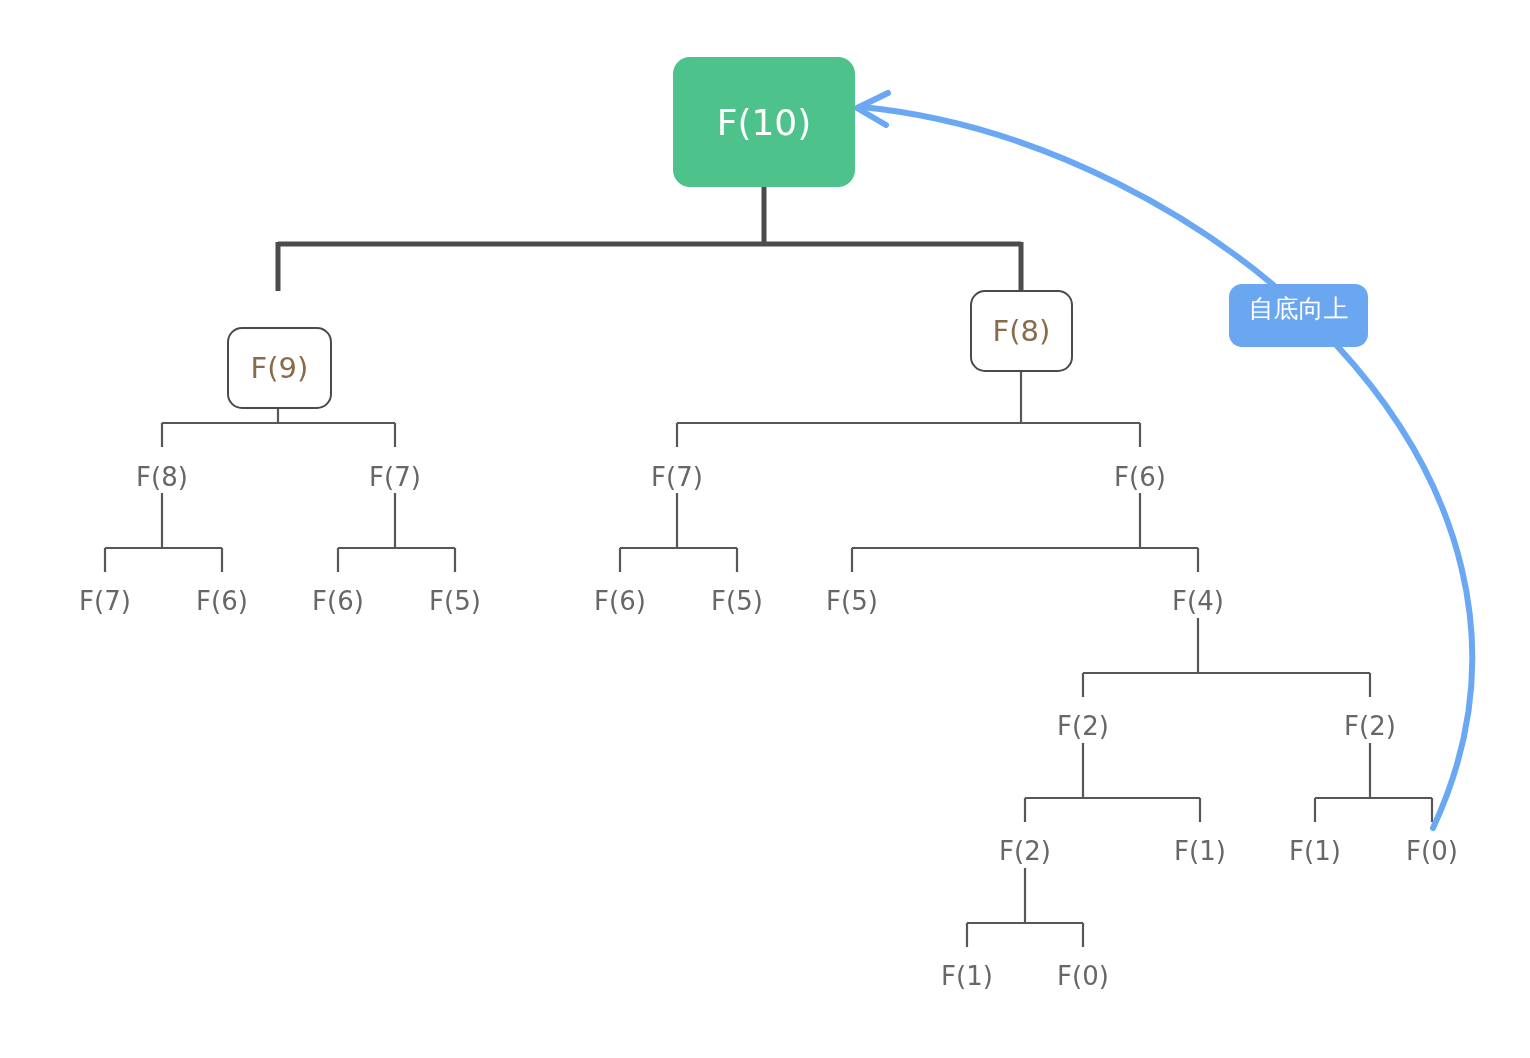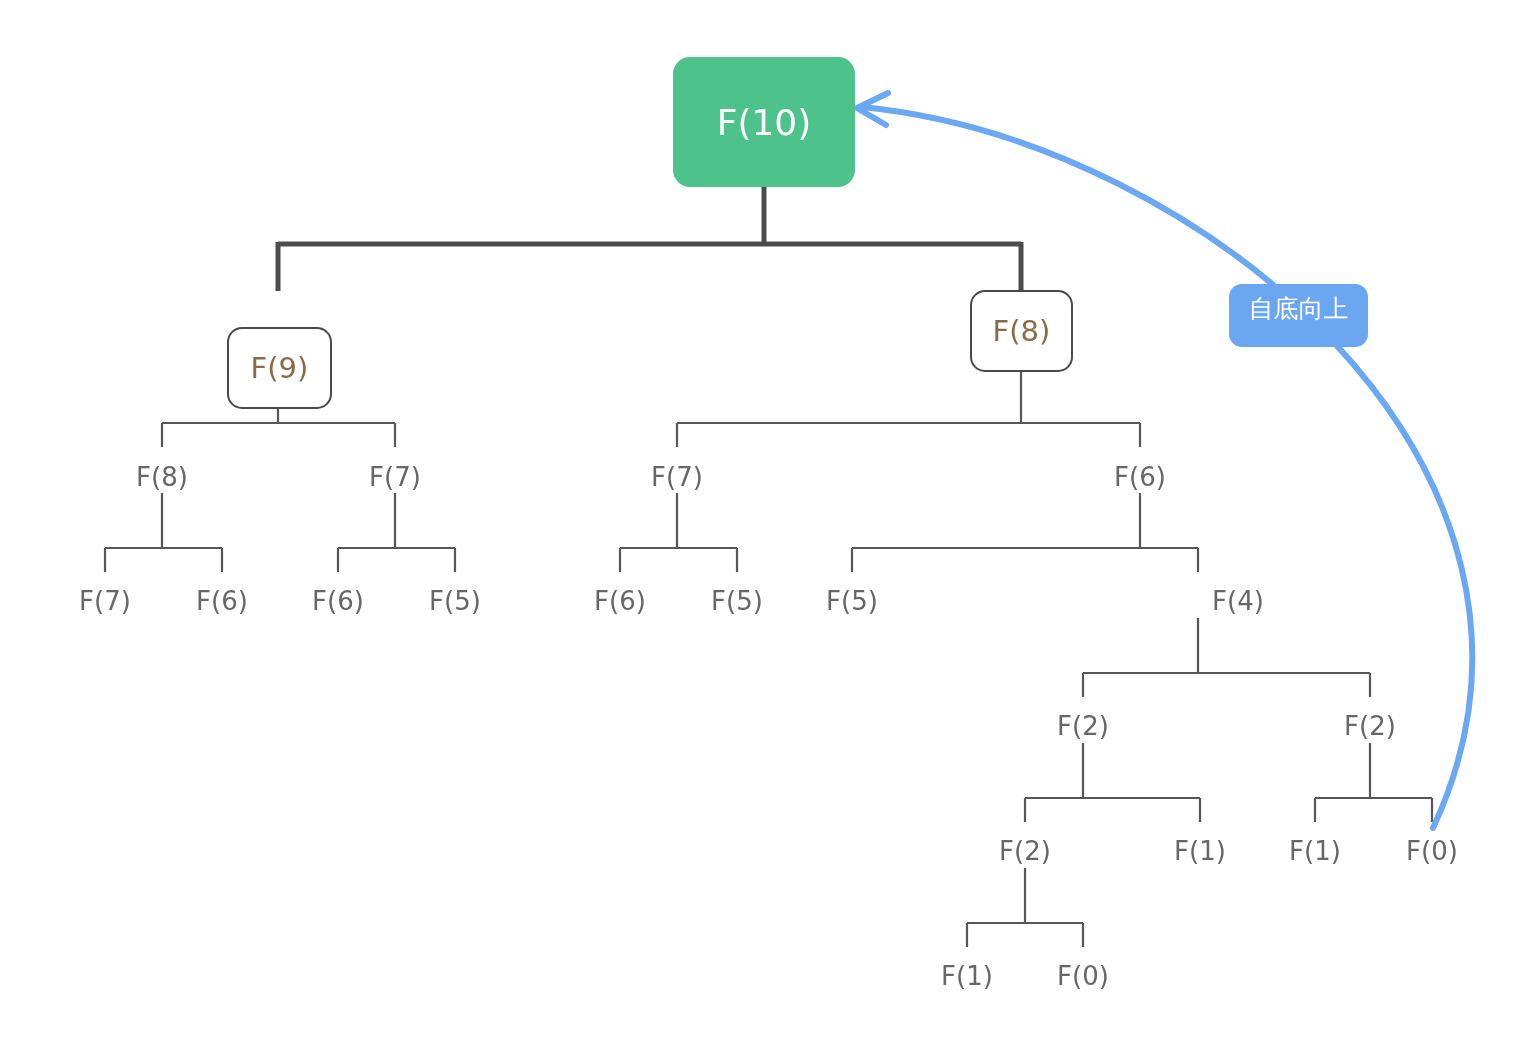--- a/index.html
+++ b/index.html
@@ -95,21 +95,21 @@
   <div class="n" style="left:677px;top:477px;">F(7)</div>
   <div class="n" style="left:1140px;top:477px;">F(6)</div>
 
   <div class="n" style="left:105px;top:601px;">F(7)</div>
   <div class="n" style="left:222px;top:601px;">F(6)</div>
   <div class="n" style="left:338px;top:601px;">F(6)</div>
   <div class="n" style="left:455px;top:601px;">F(5)</div>
   <div class="n" style="left:620px;top:601px;">F(6)</div>
   <div class="n" style="left:737px;top:601px;">F(5)</div>
   <div class="n" style="left:852px;top:601px;">F(5)</div>
-  <div class="n" style="left:1198px;top:601px;margin-left:40px;">F(4)</div>
+  <div class="n" style="left:1198px;top:601px;">F(4)</div>
 
   <div class="n" style="left:1083px;top:726px;">F(2)</div>
   <div class="n" style="left:1370px;top:726px;">F(2)</div>
 
   <div class="n" style="left:1025px;top:851px;">F(2)</div>
   <div class="n" style="left:1200px;top:851px;">F(1)</div>
   <div class="n" style="left:1315px;top:851px;">F(1)</div>
   <div class="n" style="left:1432px;top:851px;">F(0)</div>
 
   <div class="n" style="left:967px;top:976px;">F(1)</div>

